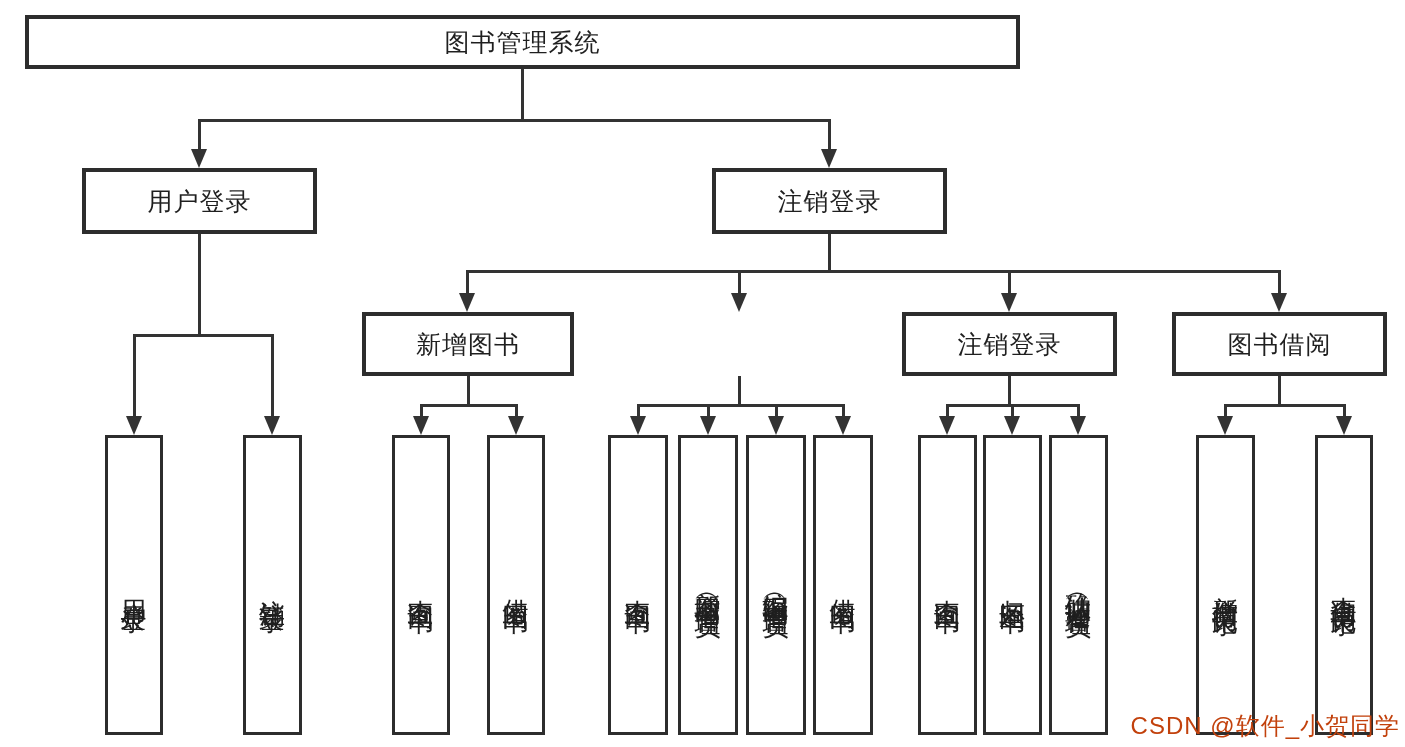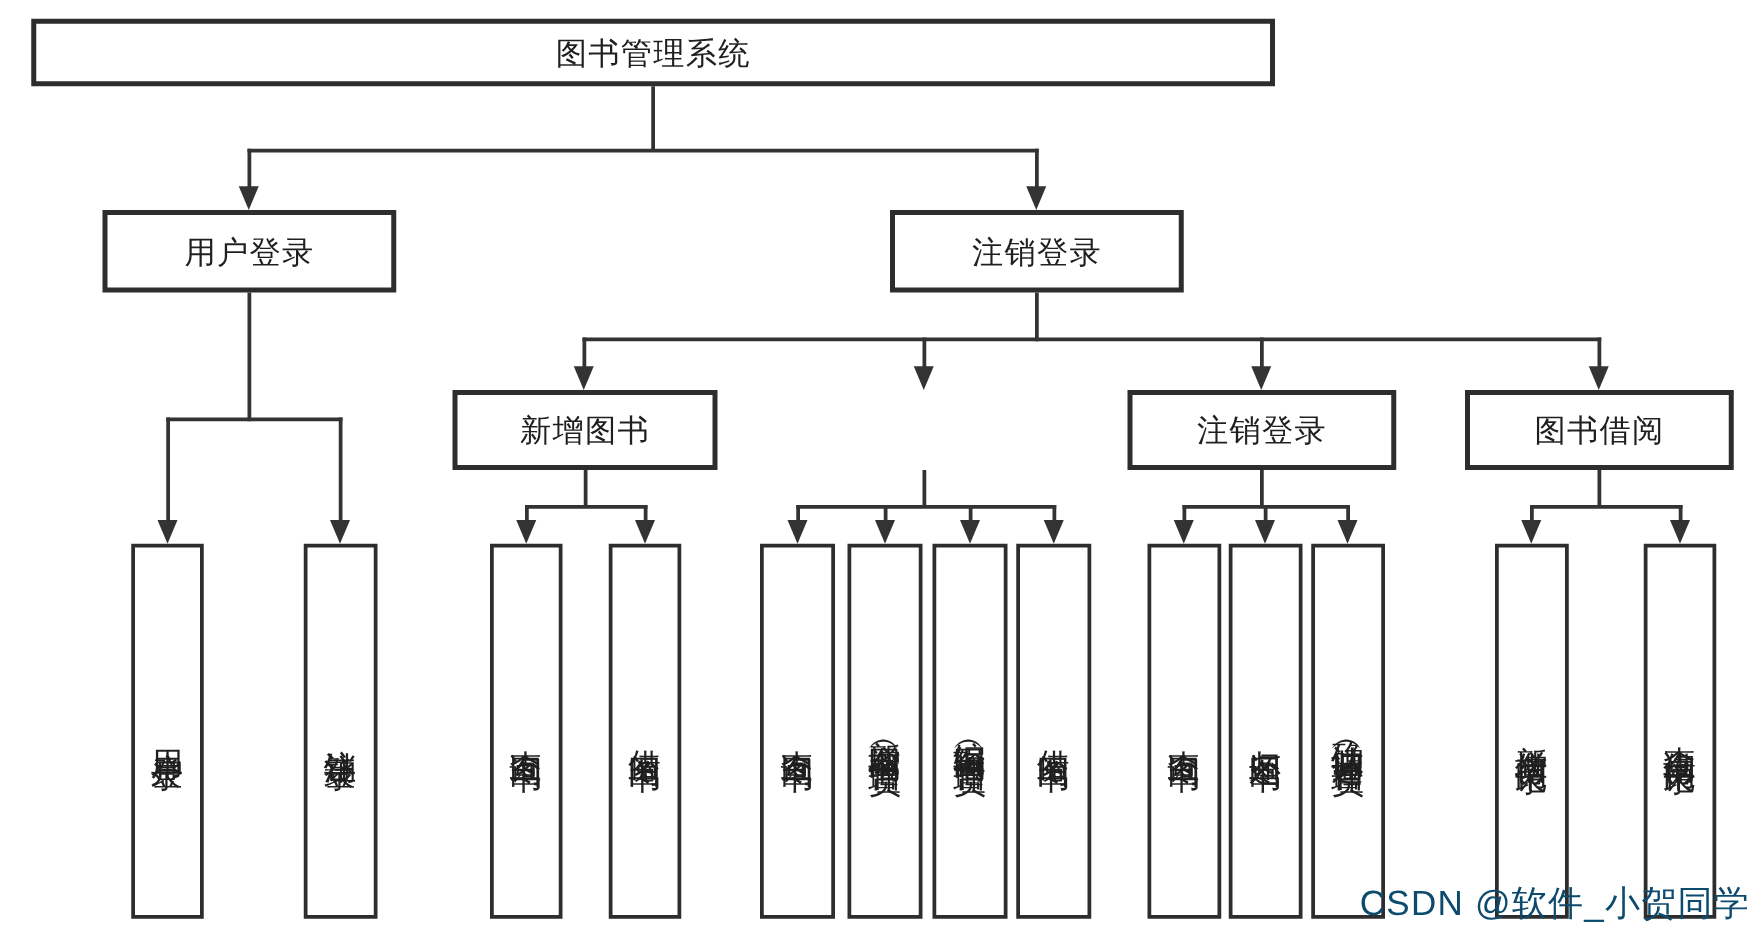--- a/index.html
+++ b/index.html
@@ -6,21 +6,21 @@
   body{font-family:"Liberation Sans","DejaVu Sans",sans-serif;}
   .stage{position:relative;width:1405px;height:747px;background:#ffffff;overflow:hidden;}
   .box{position:absolute;box-sizing:border-box;border:4px solid #2d2d2d;background:#ffffff;
        display:flex;align-items:center;justify-content:center;
        font-size:25px;color:#1f1f1f;letter-spacing:1px;text-align:center;}
   .leaf{border-width:3px;writing-mode:vertical-rl;text-orientation:mixed;
         font-size:26px;letter-spacing:3px;line-height:1;}
   .ln{position:absolute;background:#333333;}
   .arrow{position:absolute;width:0;height:0;border-left:8px solid transparent;
          border-right:8px solid transparent;border-top:19px solid #333333;}
-  .watermark{position:absolute;right:5px;bottom:5px;font-size:28px;color:#0c4a6e;
+  .watermark{position:absolute;right:5px;bottom:5px;font-size:24px;color:#c2410c;
              letter-spacing:1px;white-space:nowrap;z-index:5;}
 </style>
 </head>
 <body>
 
 <div class="stage">
 
   <div class="box" style="left:25px;top:15px;width:995px;height:54px">图书管理系统</div>
 
   <div class="ln" style="left:521px;top:69px;width:3px;height:51px"></div>

